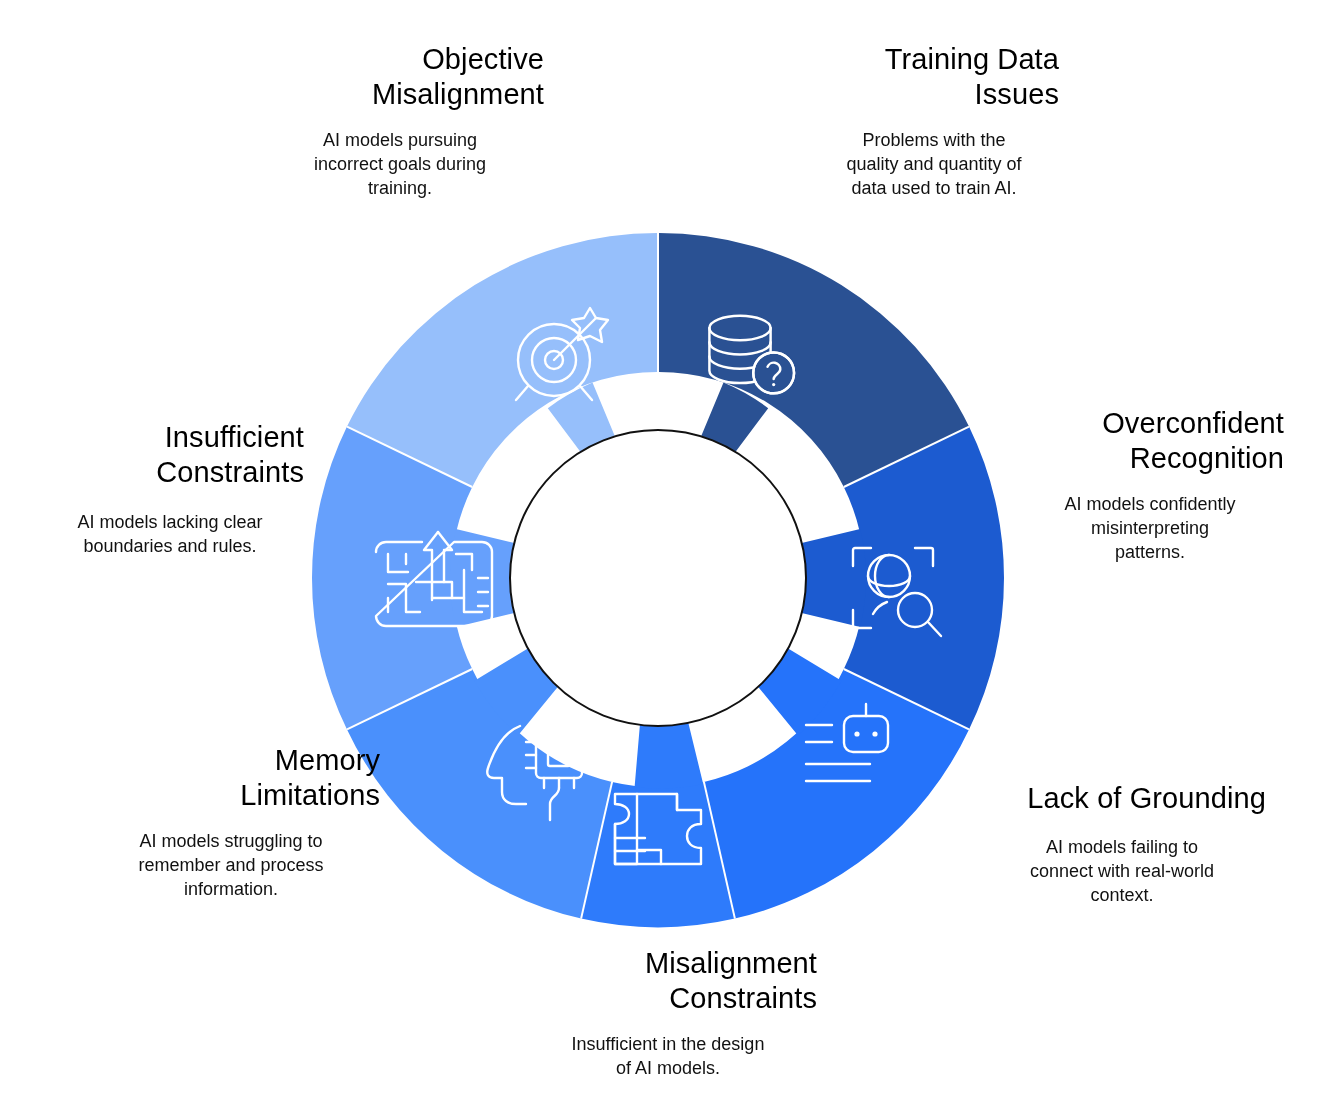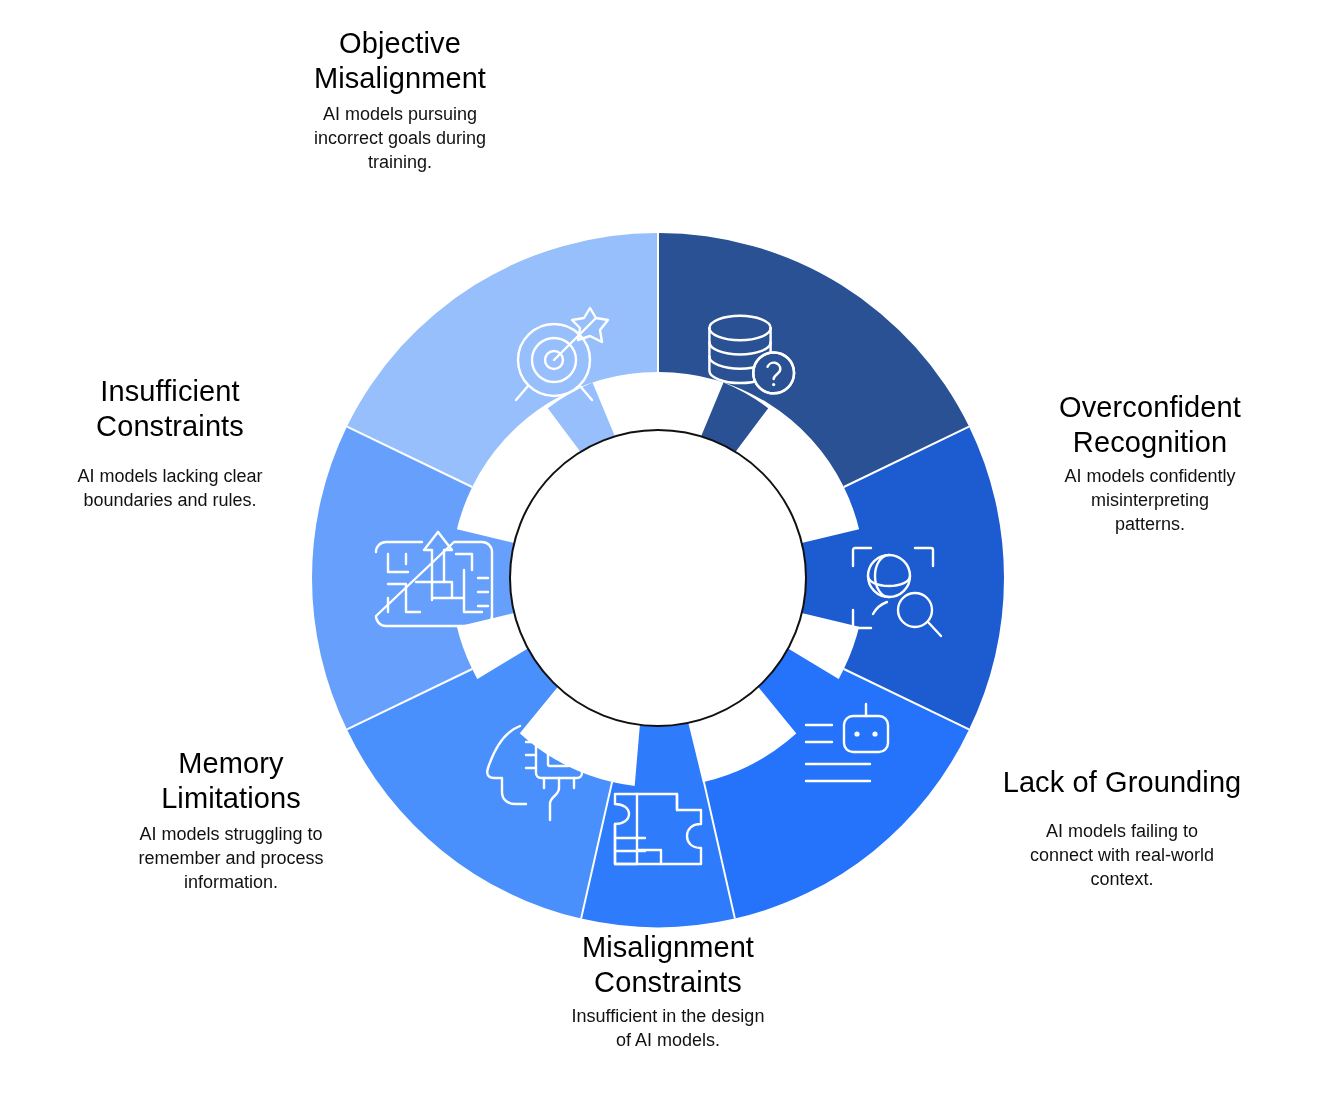--- a/index.html
+++ b/index.html
@@ -31,39 +31,40 @@
   .label-block {
     position: absolute;
     text-align: center;
   }
   .label-title {
     font-size: 29px;
     font-weight: 400;
     line-height: 1.22;
     color: #000000;
     letter-spacing: 0.1px;
-    margin: 0;
+    margin: 16px;
     white-space: pre-line;
+    text-align: right;
   }
   .label-desc {
     font-size: 18px;
     font-weight: 400;
     line-height: 1.33;
     color: #111111;
     margin: 6px 0 0 0;
     white-space: pre-line;
   }
   
   #lbl-objective      { left: 240px;  top: 26px;   width: 320px; }
   #lbl-training       { left: 793px;  top: 26px;   width: 282px; }
   #lbl-overconfident  { left: 1000px; top: 390px;  width: 300px; }
   #lbl-grounding      { left: 962px;  top: 765px;  width: 320px; }
   #lbl-architecture   { left: 503px;  top: 930px;  width: 330px; }
-  #lbl-memory         { left: 66px;   top: 746px;  width: 330px; }
-  #lbl-insufficient   { left: 20px;   top: 374px;  width: 300px; }
+  #lbl-memory         { left: 66px;   top: 727px;  width: 330px; }
+  #lbl-insufficient   { left: 20px;   top: 404px;  width: 300px; }
 
   #lbl-grounding .label-desc { margin-top: 20px; }
   #lbl-overconfident .label-desc { margin-top: 4px; }
   #lbl-insufficient .label-desc { margin-top: 20px; }
   #lbl-architecture .label-desc { margin-top: 4px; }
 
   svg { display: block; overflow: visible; }
   .seg-divider { stroke: #ffffff; stroke-width: 2; fill: none; }
   .icon-stroke { fill: none; stroke: #ffffff; stroke-width: 2.4; stroke-linecap: round; stroke-linejoin: round; }
   .hub { fill: #ffffff; stroke: #111111; stroke-width: 2; }
@@ -271,20 +272,27 @@
   </div>
 
   <div class="label-block" id="lbl-objective">
     <div class="label-title">Objective
 Misalignment</div>
     <div class="label-desc">AI models pursuing
 incorrect goals during
 training.</div>
   </div>
 
+  <div class="label-block" id="lbl-training">
+    <div class="label-title">Training Data
+Issues</div>
+    <div class="label-desc">Problems with the
+quality and quantity of
+data used to train AI.</div>
+  </div>
 
   <div class="label-block" id="lbl-overconfident">
     <div class="label-title">Overconfident
 Recognition</div>
     <div class="label-desc">AI models confidently
 misinterpreting
 patterns.</div>
   </div>
 
   <div class="label-block" id="lbl-grounding">

